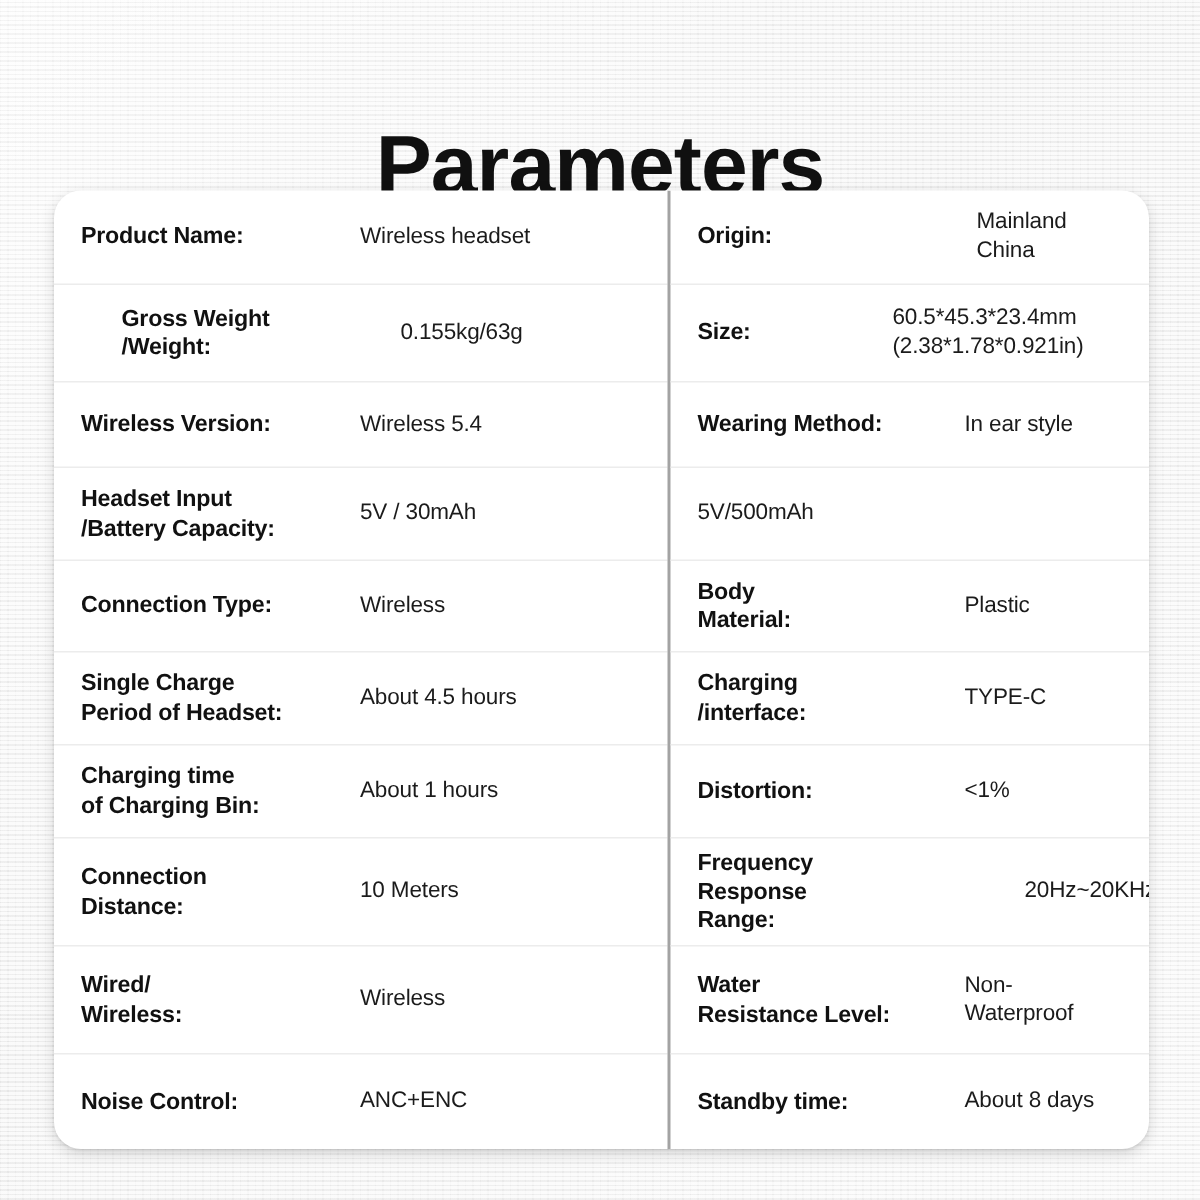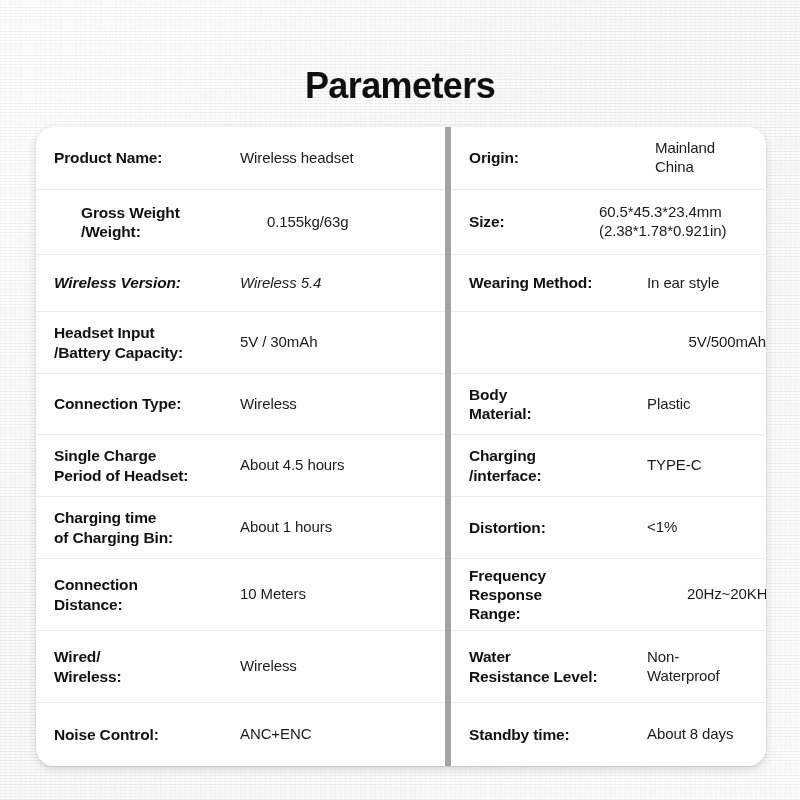--- a/index.html
+++ b/index.html
@@ -41,21 +41,21 @@
     inset: 0;
     z-index: 1;
   }
 
   #page-title {
     position: absolute;
     top: 44px;
     left: 0;
     width: 800px;
     text-align: center;
-    font-size: 36px;
+    font-size: 56px;
     font-weight: 700;
     letter-spacing: -0.6px;
     color: #101010;
     line-height: 1;
   }
 
   #spec-card {
     position: absolute;
     left: 36px;
     top: 127px;
@@ -71,21 +71,21 @@
 
   .spec-column {
     height: 100%;
     display: flex;
     flex-direction: column;
     box-sizing: border-box;
   }
   .spec-column.left  { width: 409px; }
   .spec-column.right {
     width: 321px;
-    border-left: 6px solid #a3a3a3;
+    border-left: 2px solid #a3a3a3;
   }
 
   .spec-row {
     display: flex;
     flex-direction: row;
     align-items: center;
     box-sizing: border-box;
     border-bottom: 1px solid #ececec;
     padding: 0 0 0 18px;
     flex: 0 0 auto;
@@ -133,21 +133,21 @@
     <div class="spec-column left" id="left-col">
         <div class="spec-row" style="height: 63px;">
           <div class="spec-label">Product Name:</div>
           <div class="spec-value">Wireless headset</div>
         </div>
         <div class="spec-row" style="height: 65px; padding-left: 45px;">
           <div class="spec-label">Gross Weight
 /Weight:</div>
           <div class="spec-value">0.155kg/63g</div>
         </div>
-        <div class="spec-row" style="height: 57px; font-style: italic;">
+        <div class="spec-row" style="height: 57px;">
           <div class="spec-label">Wireless Version:</div>
           <div class="spec-value">Wireless 5.4</div>
         </div>
         <div class="spec-row" style="height: 62px;">
           <div class="spec-label">Headset Input
 /Battery Capacity:</div>
           <div class="spec-value">5V / 30mAh</div>
         </div>
         <div class="spec-row" style="height: 61px; justify-content: flex-end;">
           <div class="spec-label">Connection Type:</div>
@@ -188,21 +188,21 @@
         <div class="spec-row" style="height: 65px;">
           <div class="spec-label" style="width: 130px;">Size:</div>
           <div class="spec-value" style="padding-left: 0px;">60.5*45.3*23.4mm
 (2.38*1.78*0.921in)</div>
         </div>
         <div class="spec-row" style="height: 57px;">
           <div class="spec-label" style="width: 168px;">Wearing Method:</div>
           <div class="spec-value" style="padding-left: 10px;">In ear style</div>
         </div>
         <div class="spec-row" style="height: 62px;">
-          <div class="spec-value" style="padding-left: 0px; text-align: right;">5V/500mAh</div>
+          <div class="spec-value" style="padding-left: 0px;">5V/500mAh</div>
         </div>
         <div class="spec-row" style="height: 61px;">
           <div class="spec-label" style="width: 156px;">Body
 Material:</div>
           <div class="spec-value" style="padding-left: 22px;">Plastic</div>
         </div>
         <div class="spec-row" style="height: 62px;">
           <div class="spec-label" style="width: 156px;">Charging
 /interface:</div>
           <div class="spec-value" style="padding-left: 22px;">TYPE-C</div>

